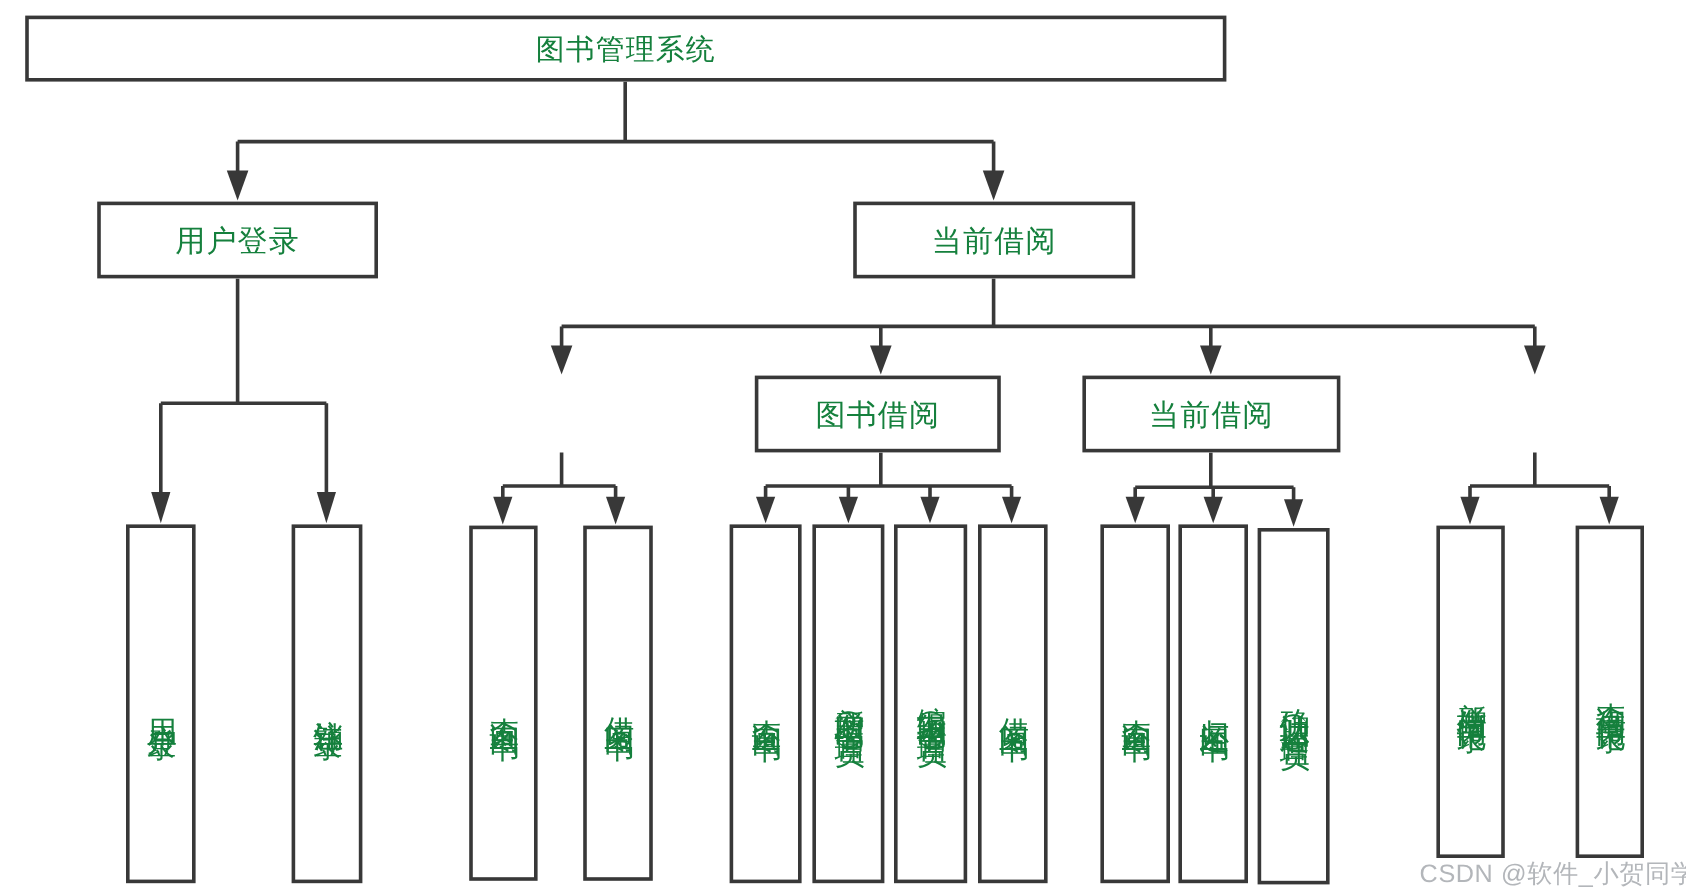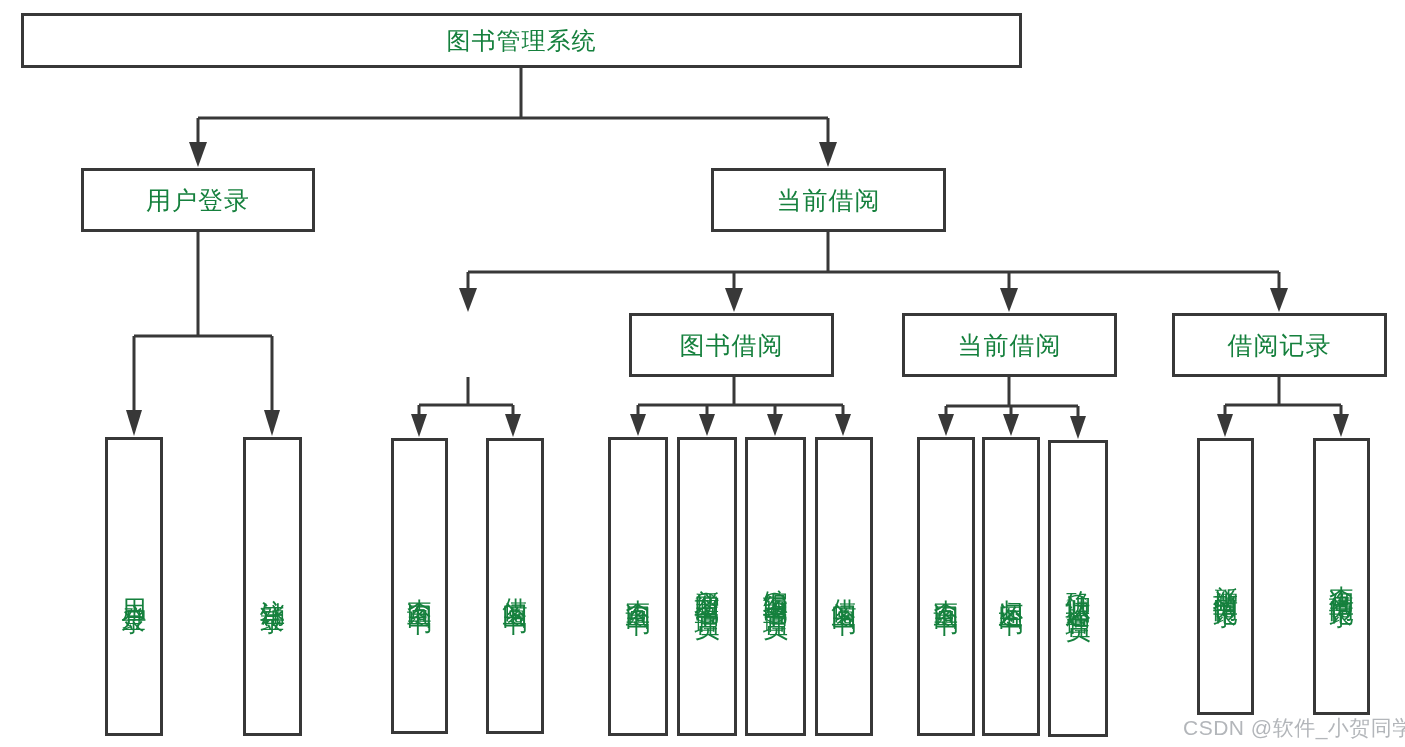--- a/index.html
+++ b/index.html
@@ -102,21 +102,20 @@
     </g>
   </svg>
 
   <div class="node h root" style="left:21px; top:13px; width:1001px; height:55px;">图书管理系统</div>
 
   <div class="node h" style="left:81px; top:168px; width:234px; height:64px;">用户登录</div>
   <div class="node h" style="left:711px; top:168px; width:235px; height:64px;">当前借阅</div>
 
   <div class="node h" style="left:629px; top:313px; width:205px; height:64px;">图书借阅</div>
   <div class="node h" style="left:902px; top:313px; width:215px; height:64px;">当前借阅</div>
-  <div class="node h" style="left:1172px; top:313px; width:215px; height:64px;">借阅记录</div>
 
   <div class="node v" style="left:105px; top:437px; width:58px; height:299px;">用户登录</div>
   <div class="node v" style="left:243px; top:437px; width:59px; height:299px;">注销登录</div>
 
   <div class="node v" style="left:391px; top:438px; width:57px; height:296px;">查询图书</div>
   <div class="node v" style="left:486px; top:438px; width:58px; height:296px;">借阅图书</div>
 
   <div class="node v" style="left:608px; top:437px; width:60px; height:299px;">查询图书</div>
   <div class="node v" style="left:677px; top:437px; width:60px; height:299px;">新增图书（管理员）</div>
   <div class="node v" style="left:745px; top:437px; width:61px; height:299px;">编辑图书（管理员）</div>

